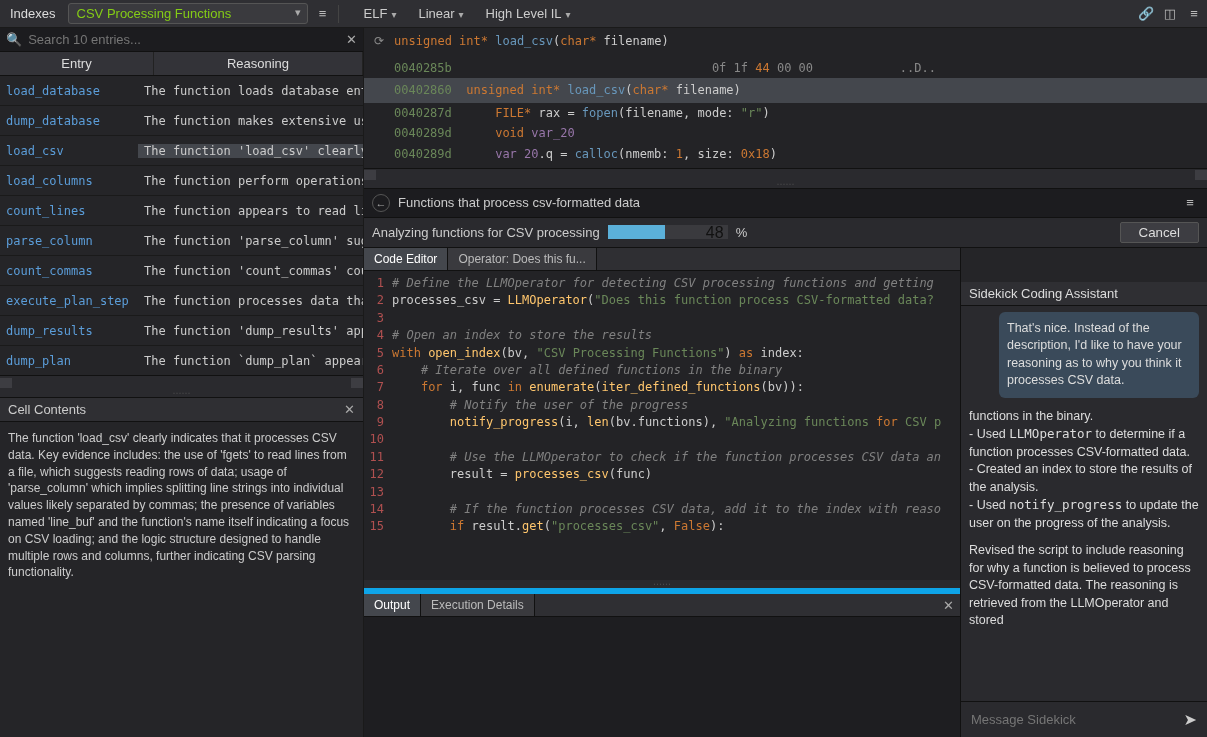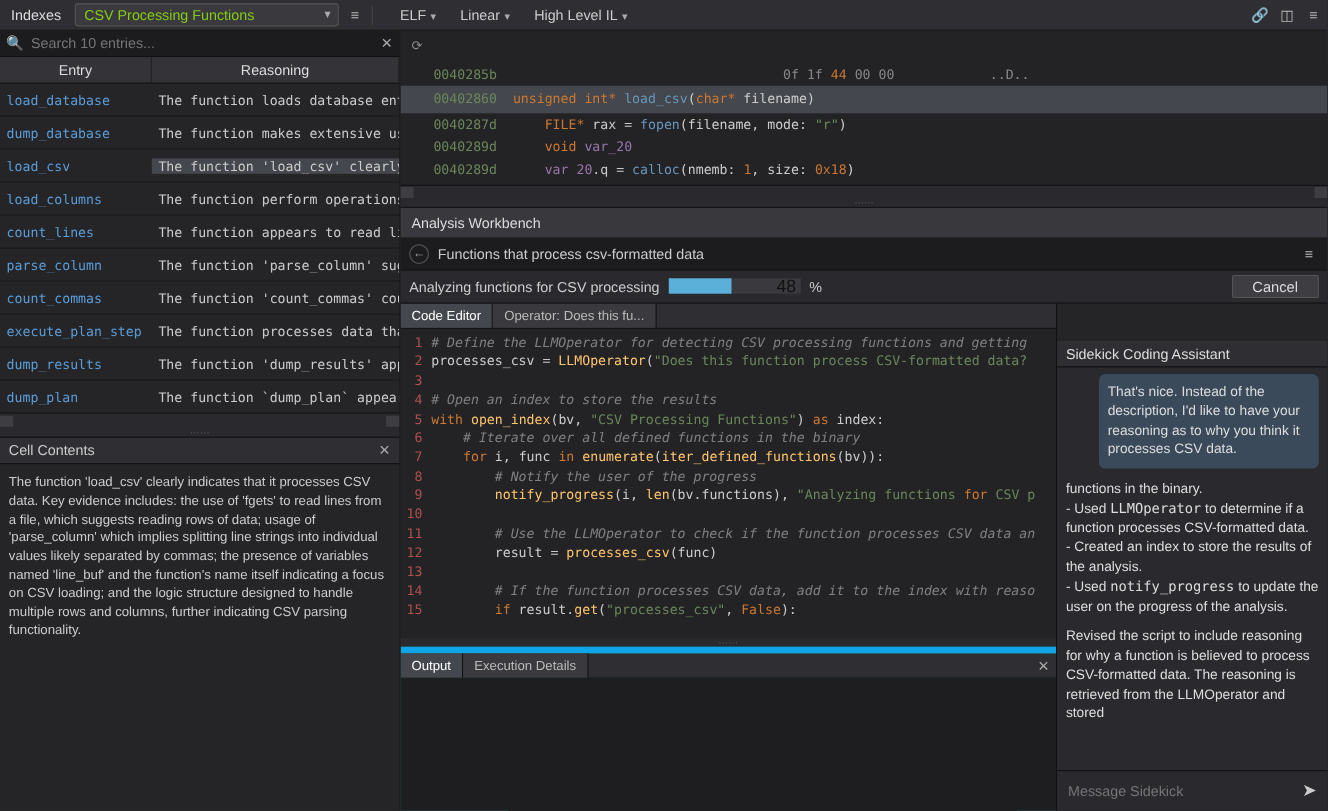--- a/index.html
+++ b/index.html
@@ -93,21 +93,21 @@
   display: flex;
   background: #333338;
   border-bottom: 1px solid #111;
 }
 .table-head .th {
   padding: 4px 8px;
   color: #ddd;
   font-weight: normal;
   border-right: 1px solid #222;
 }
-.th-entry { width: 138px; text-align: center; }
+.th-entry { width: 154px; text-align: center; }
 .th-reason { flex: 1; text-align: center; }
 .table-body { flex: 1; overflow: hidden; }
 .trow {
   display: flex;
   border-bottom: 1px solid #1a1a1a;
   font-family: "Menlo","Consolas",monospace;
   font-size: 12px;
   height: 30px;
   align-items: center;
 }
@@ -436,37 +436,40 @@
       <span>Cell Contents</span>
       <span class="x-icon">✕</span>
     </div>
     <div class="cell-contents">The function 'load_csv' clearly indicates that it processes CSV data. Key evidence includes: the use of 'fgets' to read lines from a file, which suggests reading rows of data; usage of 'parse_column' which implies splitting line strings into individual values likely separated by commas; the presence of variables named 'line_buf' and the function's name itself indicating a focus on CSV loading; and the logic structure designed to handle multiple rows and columns, further indicating CSV parsing functionality.</div>
   </div>
 
   <div class="right-area">
     <div class="code-top">
       <div class="sig-row">
         <span class="refresh-icon">⟳</span>
+        <span>
+          <span class="kw-type">unsigned int*</span>
+          <span class="kw-name">load_csv</span><span class="kw-par">(</span><span class="kw-ctype">char*</span> <span class="kw-param">filename</span><span class="kw-par">)</span>
+        </span>
       </div>
       <div class="disasm" id="disasm">
           <div class="row"><span class="addr">0040285b</span>                                    <span class="hex">0f 1f </span><span class="num">44 </span><span class="hex">00 00</span>            <span class="ascii">..D..</span></div>
           <div class="row hi"><span class="addr">00402860</span>  <span class="ty">unsigned int*</span> <span class="fn2">load_csv</span>(<span class="ty">char*</span> filename)</div>
           <div class="row"><span class="addr">0040287d</span>      <span class="ty">FILE*</span> rax = <span class="fn2">fopen</span>(filename, mode: <span class="str">"r"</span>)</div>
           <div class="row"><span class="addr">0040289d</span>      <span class="ty">void</span> <span class="var">var_20</span></div>
           <div class="row"><span class="addr">0040289d</span>      <span class="var">var 20</span>.q = <span class="fn2">calloc</span>(nmemb: <span class="num">1</span>, size: <span class="num">0x18</span>)</div>
         </div>
       <div class="hscroll2">
         <div class="arrow left"></div>
           <div class="arrow right"></div>
       </div>
       <div class="splitter-dots">⋯⋯</div>
     </div>
 
     <div class="workbench">
-      <div class="wb-title">Analysis Workbench</div>
       <div class="wb-crumb">
         <div class="left">
           <div class="back-arrow">←</div>
           <span>Functions that process csv-formatted data</span>
         </div>
         <div class="menu-icon">≡</div>
       </div>
       <div class="progress-row">
         <span>Analyzing functions for CSV processing</span>
         <div class="progress-bar">

